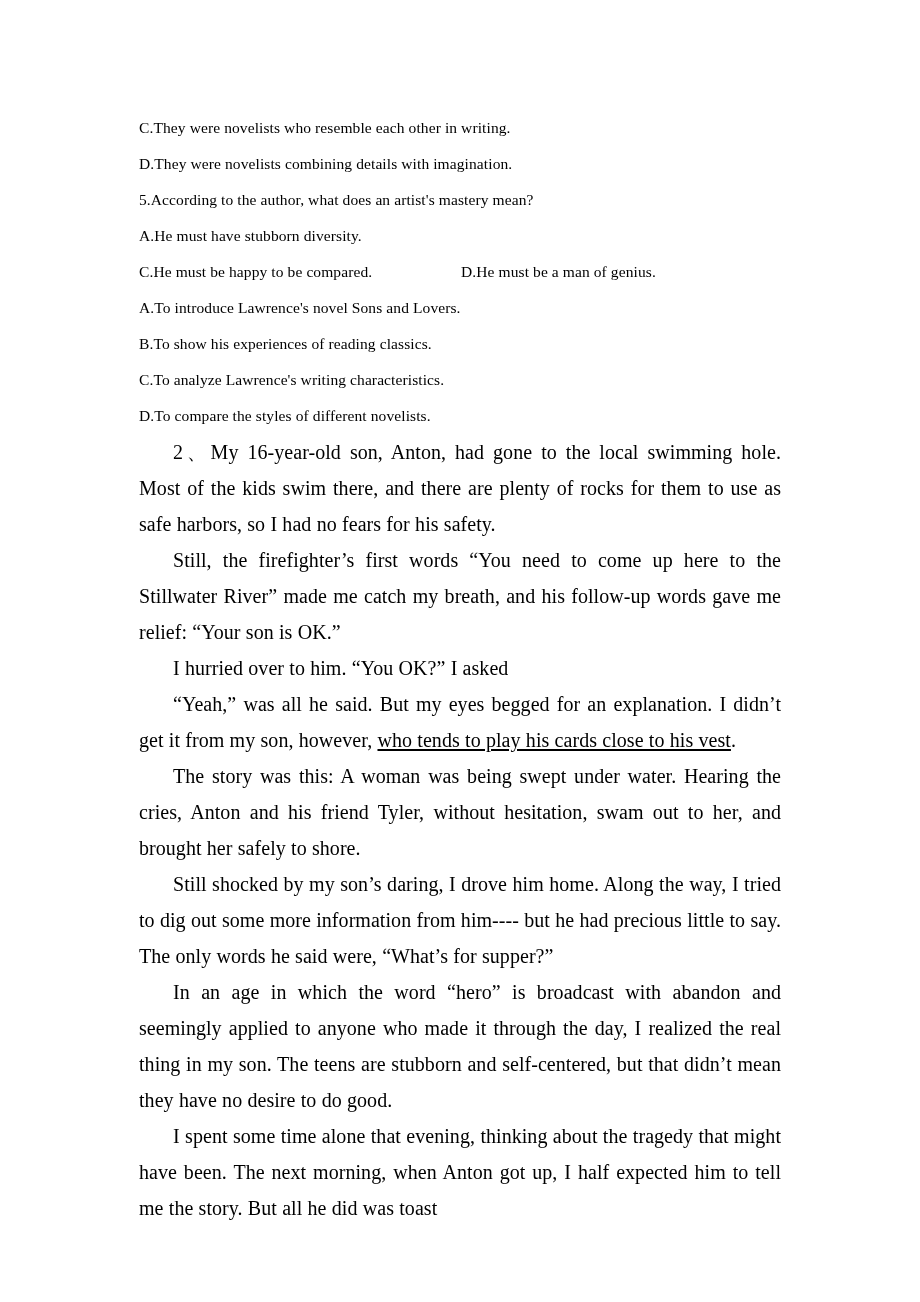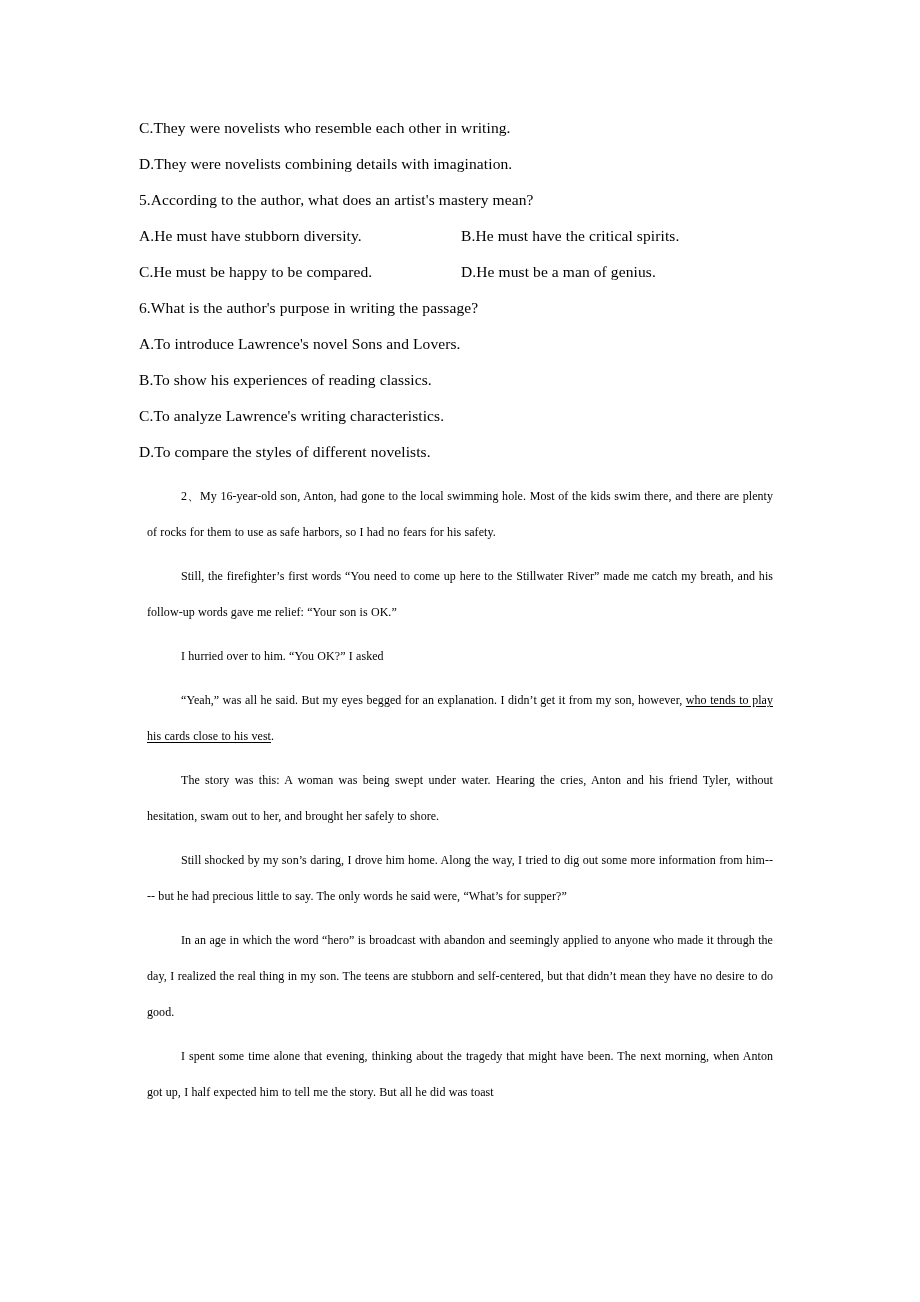--- a/index.html
+++ b/index.html
@@ -41,26 +41,26 @@
     display: inline-block;
   }
   .qline .col-b {
     position: absolute;
     left: 322px;
     top: 0;
   }
 
   
   .para {
-    font-size: 12px;
+    font-size: 20px;
     line-height: 36px;
     text-align: justify;
     text-justify: inter-word;
     text-indent: 34px;
-    margin: 8px;
+    margin: 0;
     letter-spacing: 0.05px;
     word-spacing: 0.2px;
   }
   .para u {
     text-underline-offset: 2px;
   }
   .marker {
     
   }
 </style>
@@ -71,29 +71,27 @@
   <div class="content">
 
     <div class="qline">C.They were novelists who resemble each other in writing.</div>
 
     <div class="qline">D.They were novelists combining details with imagination.</div>
 
     <div class="qline">5.According to the author, what does an artist's mastery mean?</div>
 
     <div class="qline two-col">
       <span class="col-a">A.He must have stubborn diversity.</span>
-      <span class="col-b">B.He must have the critical spirits.</span>
     </div>
 
     <div class="qline two-col">
       <span class="col-a">C.He must be happy to be compared.</span>
       <span class="col-b">D.He must be a man of genius.</span>
     </div>
 
-    <div class="qline">6.What is the author's purpose in writing the passage?</div>
 
     <div class="qline">A.To introduce Lawrence's novel Sons and Lovers.</div>
 
     <div class="qline">B.To show his experiences of reading classics.</div>
 
     <div class="qline">C.To analyze Lawrence's writing characteristics.</div>
 
     <div class="qline">D.To compare the styles of different novelists.</div>
 
     <p class="para"><span class="marker">2、</span><span>My 16-year-old son, Anton, had gone to the local swimming hole. Most of the kids swim there, and there are plenty of rocks for them to use as safe harbors, so I had no fears for his safety.</span></p>

